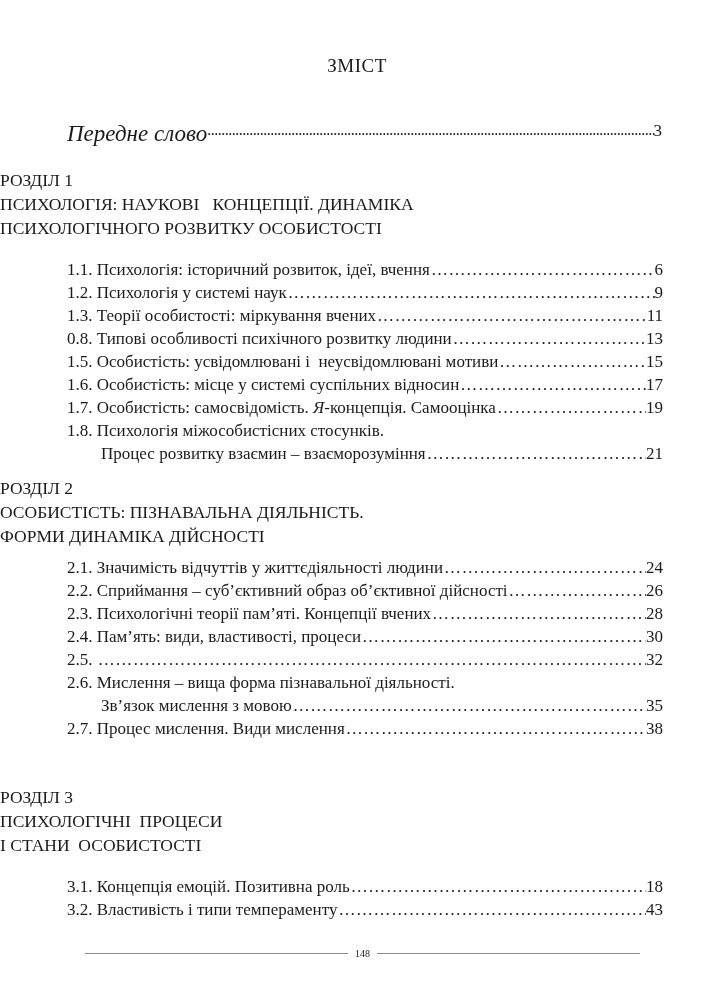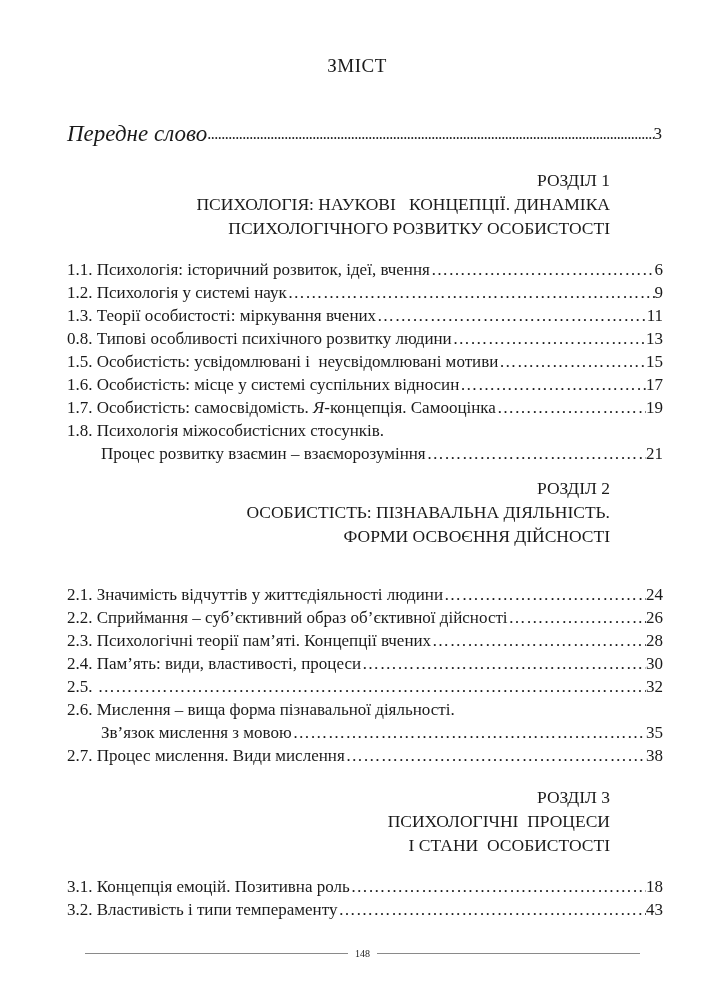--- a/index.html
+++ b/index.html
@@ -23,21 +23,21 @@
       text-align: center;
       font-size: 19px;
       letter-spacing: 0.5px;
     }
     .foreword {
       position: absolute;
       top: 121px;
       left: 67px;
       width: 595px;
       display: flex;
-      align-items: center;
+      align-items: flex-start;
       font-size: 23px;
       font-family: Liberation Serif, serif;
     }
     .foreword .title {
       font-style: italic;
       white-space: nowrap;
     }
     .foreword .leader {
       flex: 1;
       overflow: hidden;
@@ -49,21 +49,21 @@
       content: "................................................................................................................................................................................................................";
     }
     .foreword .page {
       font-size: 17px;
       white-space: nowrap;
     }
     .section-head {
       position: absolute;
       left: 0;
       width: 610px;
-      text-align: right;
+      text-align: left;
       font-size: 17.5px;
       line-height: 24px;
     }
     .section-head div { white-space: pre; }
     .toc-list {
       position: absolute;
       left: 67px;
       width: 596px;
       font-size: 17px;
       line-height: 23px;
@@ -174,24 +174,24 @@
   <div class="toc-cont">
     <span class="label">Процес розвитку взаємин – взаєморозуміння</span>
       <span class="leader"></span>
       <span class="page">21</span>
   </div>
 </div>
 
 <div class="section-head" style="top:476px;">
   <div>РОЗДІЛ 2</div>
   <div>ОСОБИСТІСТЬ: ПІЗНАВАЛЬНА ДІЯЛЬНІСТЬ.</div>
-  <div>ФОРМИ ОСВОЄННЯ ДІЙСНОСТІ</div>
-</div>
-
-<div class="toc-list" style="top:583px;">
+  <div>ФОРМИ ДИНАМІКА ДІЙСНОСТІ</div>
+</div>
+
+<div class="toc-list" style="top:556px;">
   <div class="toc-row">
     <span class="num">2.1.</span>&nbsp;<span class="label">Значимість відчуттів у життєдіяльності людини</span><span class="leader"></span><span class="page">24</span>
   </div>
   <div class="toc-row">
     <span class="num">2.2.</span>&nbsp;<span class="label">Сприймання – суб’єктивний образ об’єктивної дійсності</span><span class="leader"></span><span class="page">26</span>
   </div>
   <div class="toc-row">
     <span class="num">2.3.</span>&nbsp;<span class="label">Психологічні теорії пам’яті. Концепції вчених</span><span class="leader"></span><span class="page">28</span>
   </div>
   <div class="toc-row">

